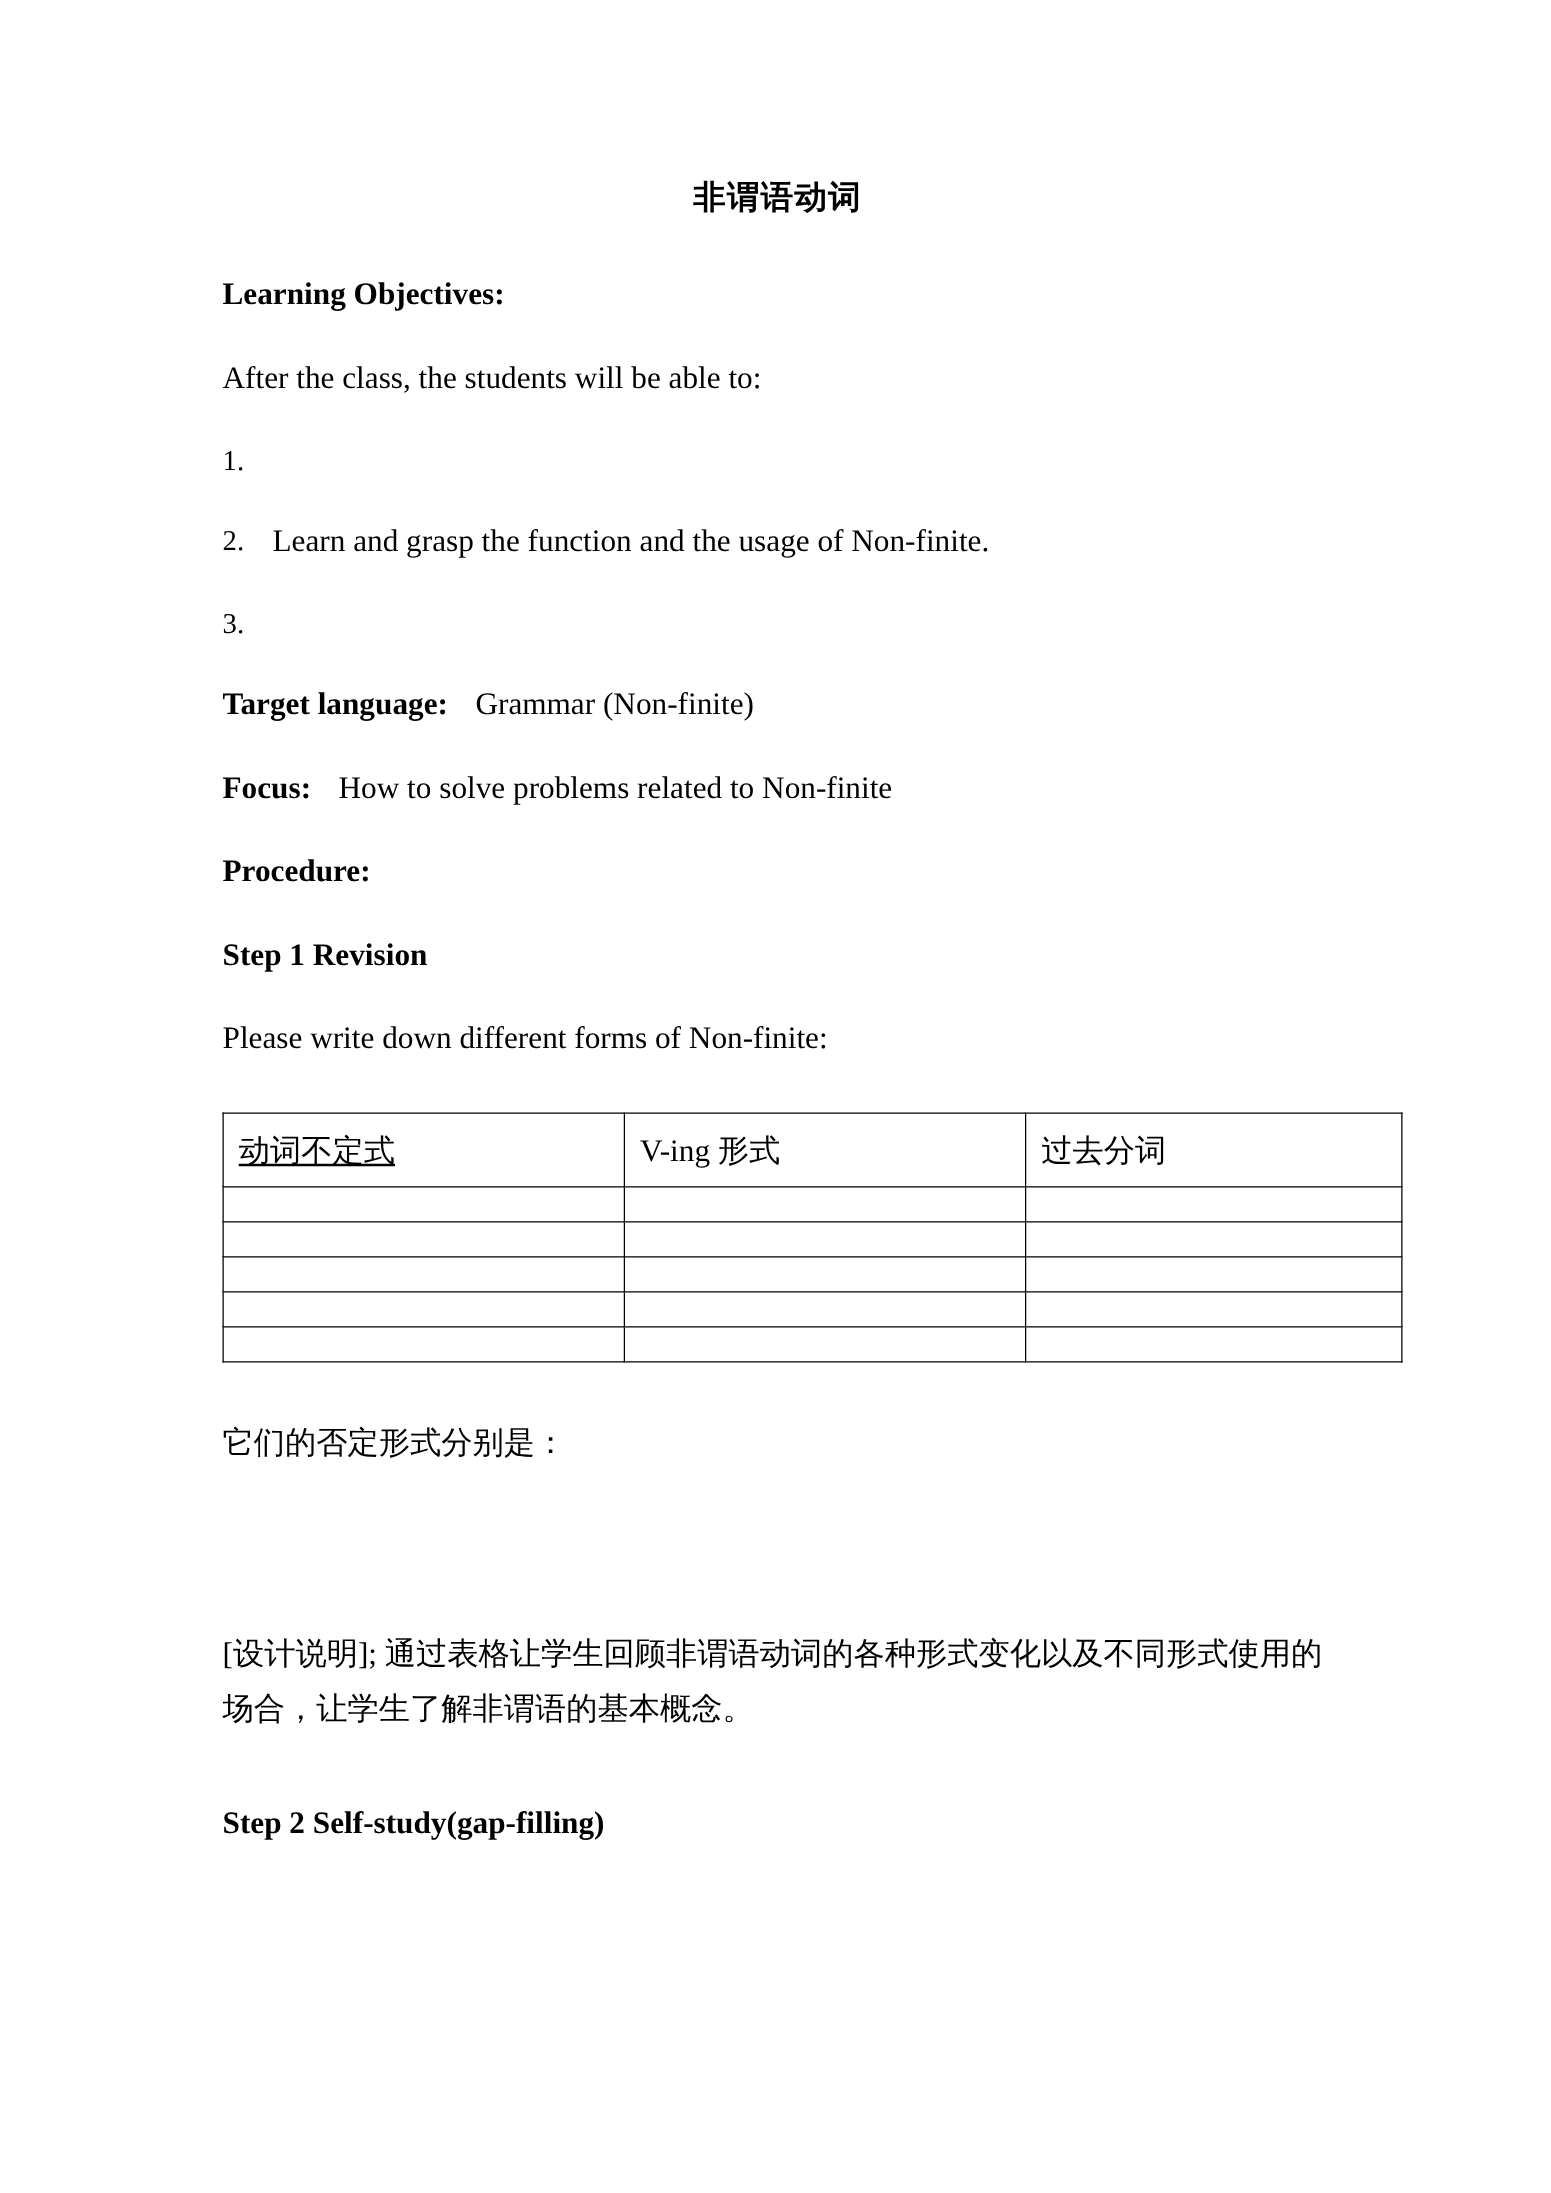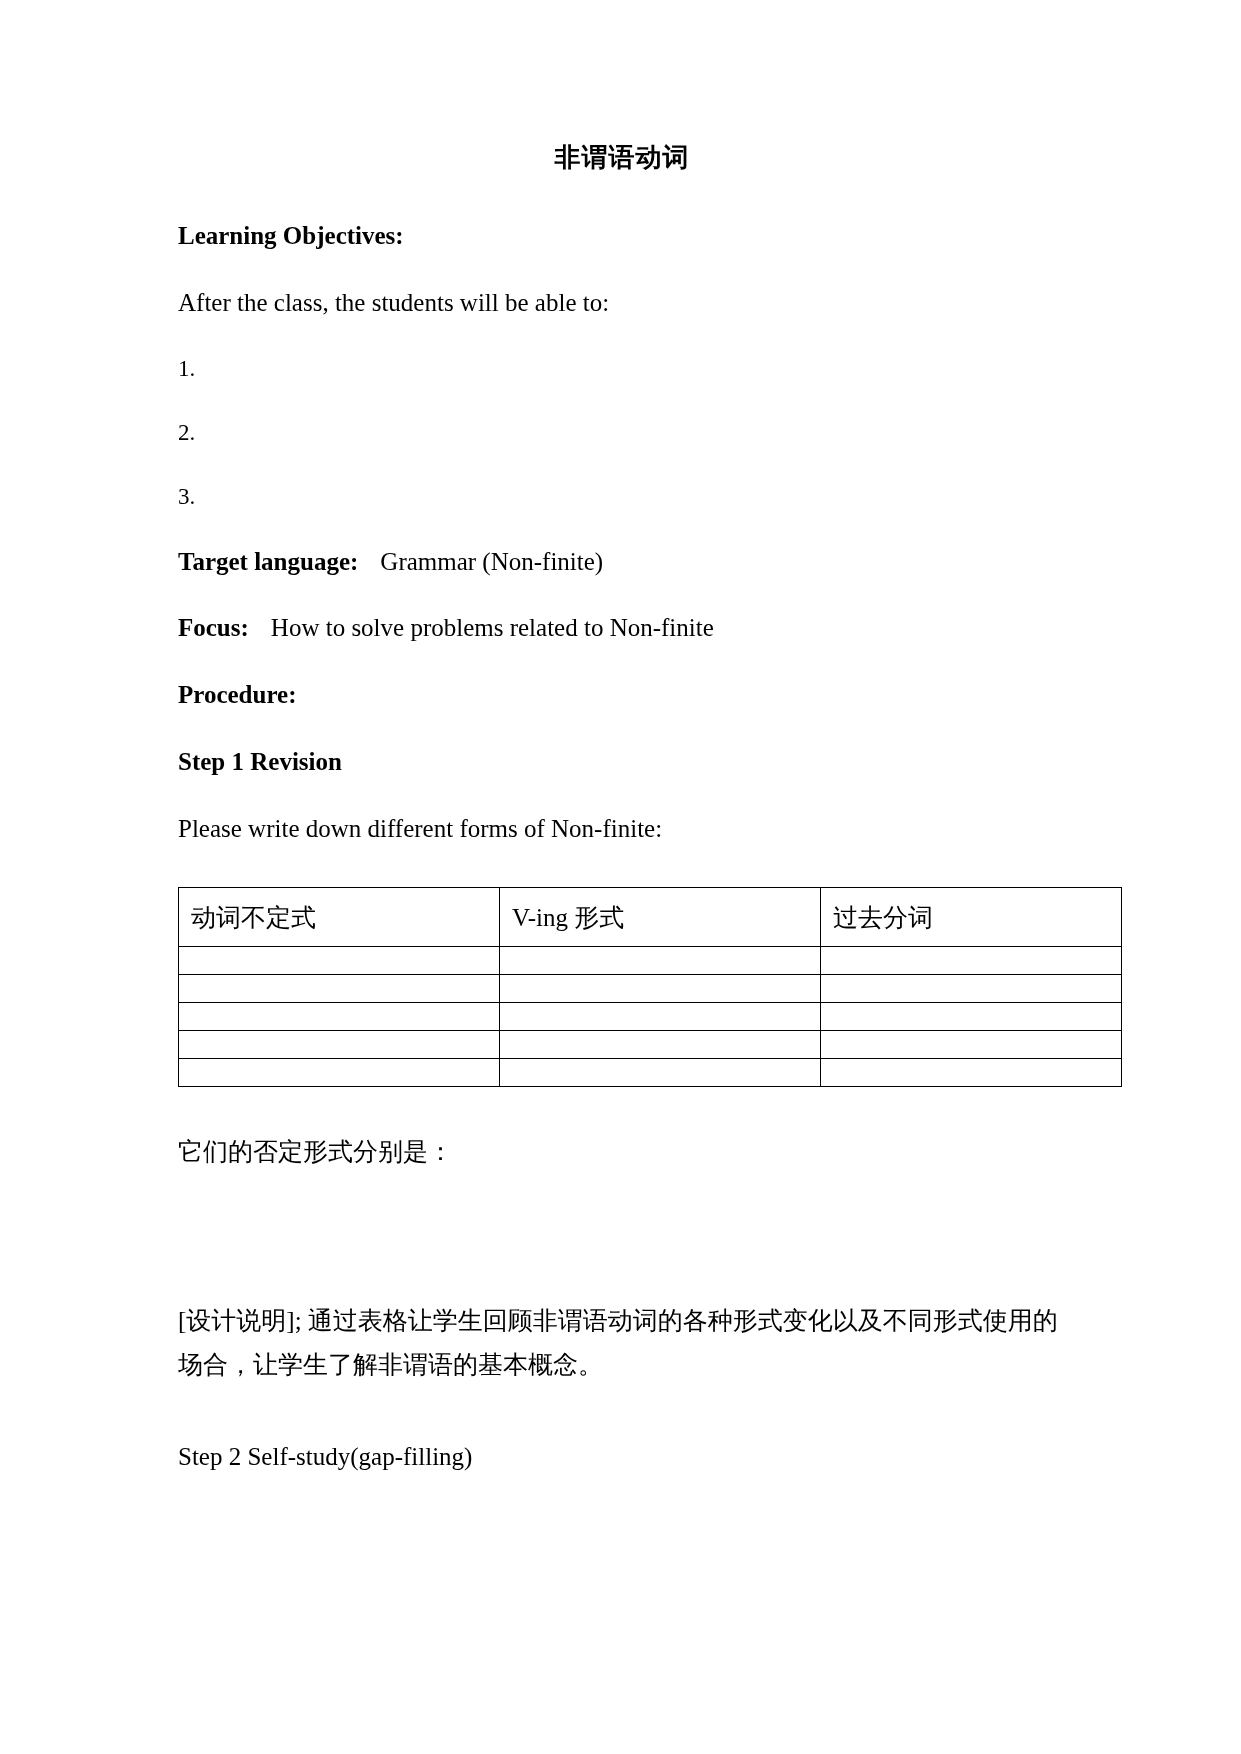--- a/index.html
+++ b/index.html
@@ -61,56 +61,57 @@
     border: 1px solid #000000;
     height: 27px;
     padding: 0 12px;
     font-size: 24px;
     vertical-align: middle;
   }
   .forms-table tr.head td {
     height: 58px;
     font-size: 25px;
   }
-  .col-1 { width: 296px; }
+  .col-1 { width: 296px; text-decoration: underline; }
   .col-2 { width: 296px; }
   .col-3 { width: 276px; margin-left: 32px; }
   .after-table {
     font-size: 25px;
     margin: 48px 0 0 0;
     line-height: 1.35;
   }
   .note {
     font-size: 25px;
     line-height: 1.75;
     margin: 130px 0 0 0;
   }
   .step2 {
     font-size: 25px;
-    font-weight: normal;
+    font-weight: bold;
     margin: 56px 0 0 0;
   }
 </style>
 </head>
 <body>
 
 <div class="page">
 
   <div class="doc-title">非谓语动词</div>
 
   <div class="para bold">Learning Objectives:</div>
 
   <div class="para">After the class, the students will be able to:</div>
 
   <div class="list-item">
     <span class="list-num">1.</span>
   </div>
 
   <div class="list-item">
     <span class="list-num">2.</span>
+    <span>Learn and grasp the function and the usage of Non-finite.</span>
   </div>
 
   <div class="list-item">
     <span class="list-num">3.</span>
   </div>
 
   <div class="para">
     <span class="bold">Target language:</span><span class="inline-gap"></span><span>Grammar (Non-finite)</span>
   </div>
 

